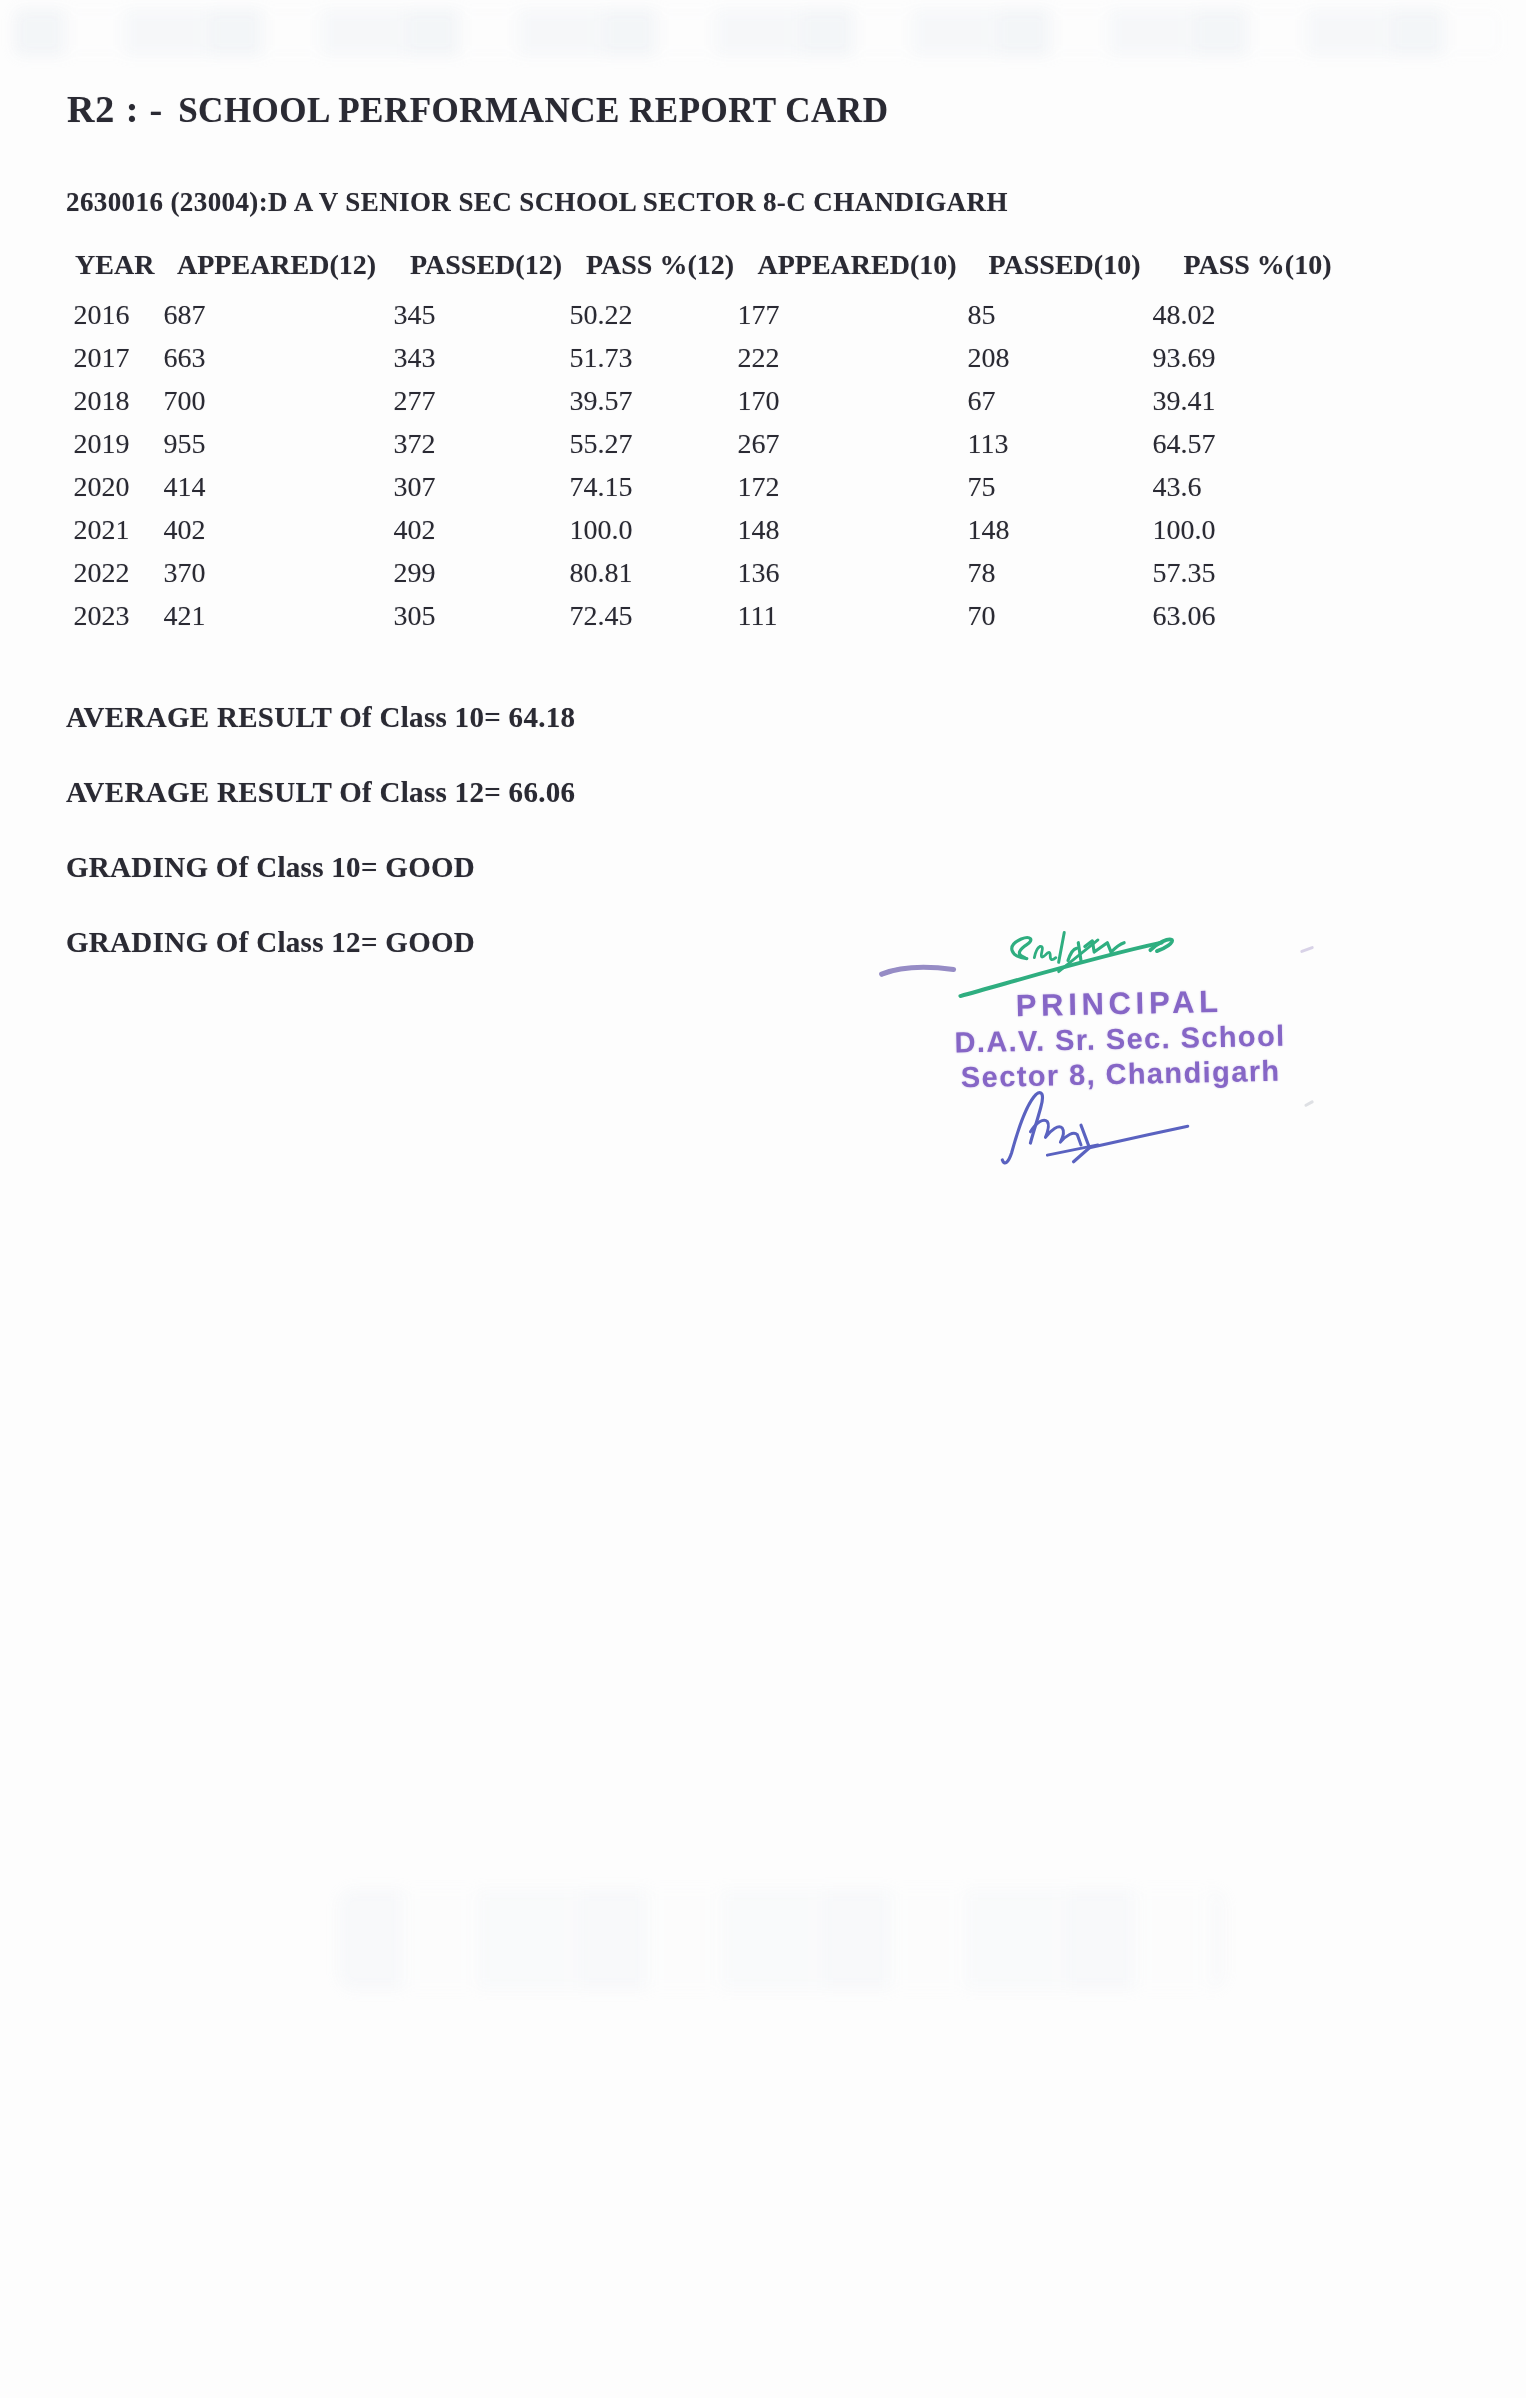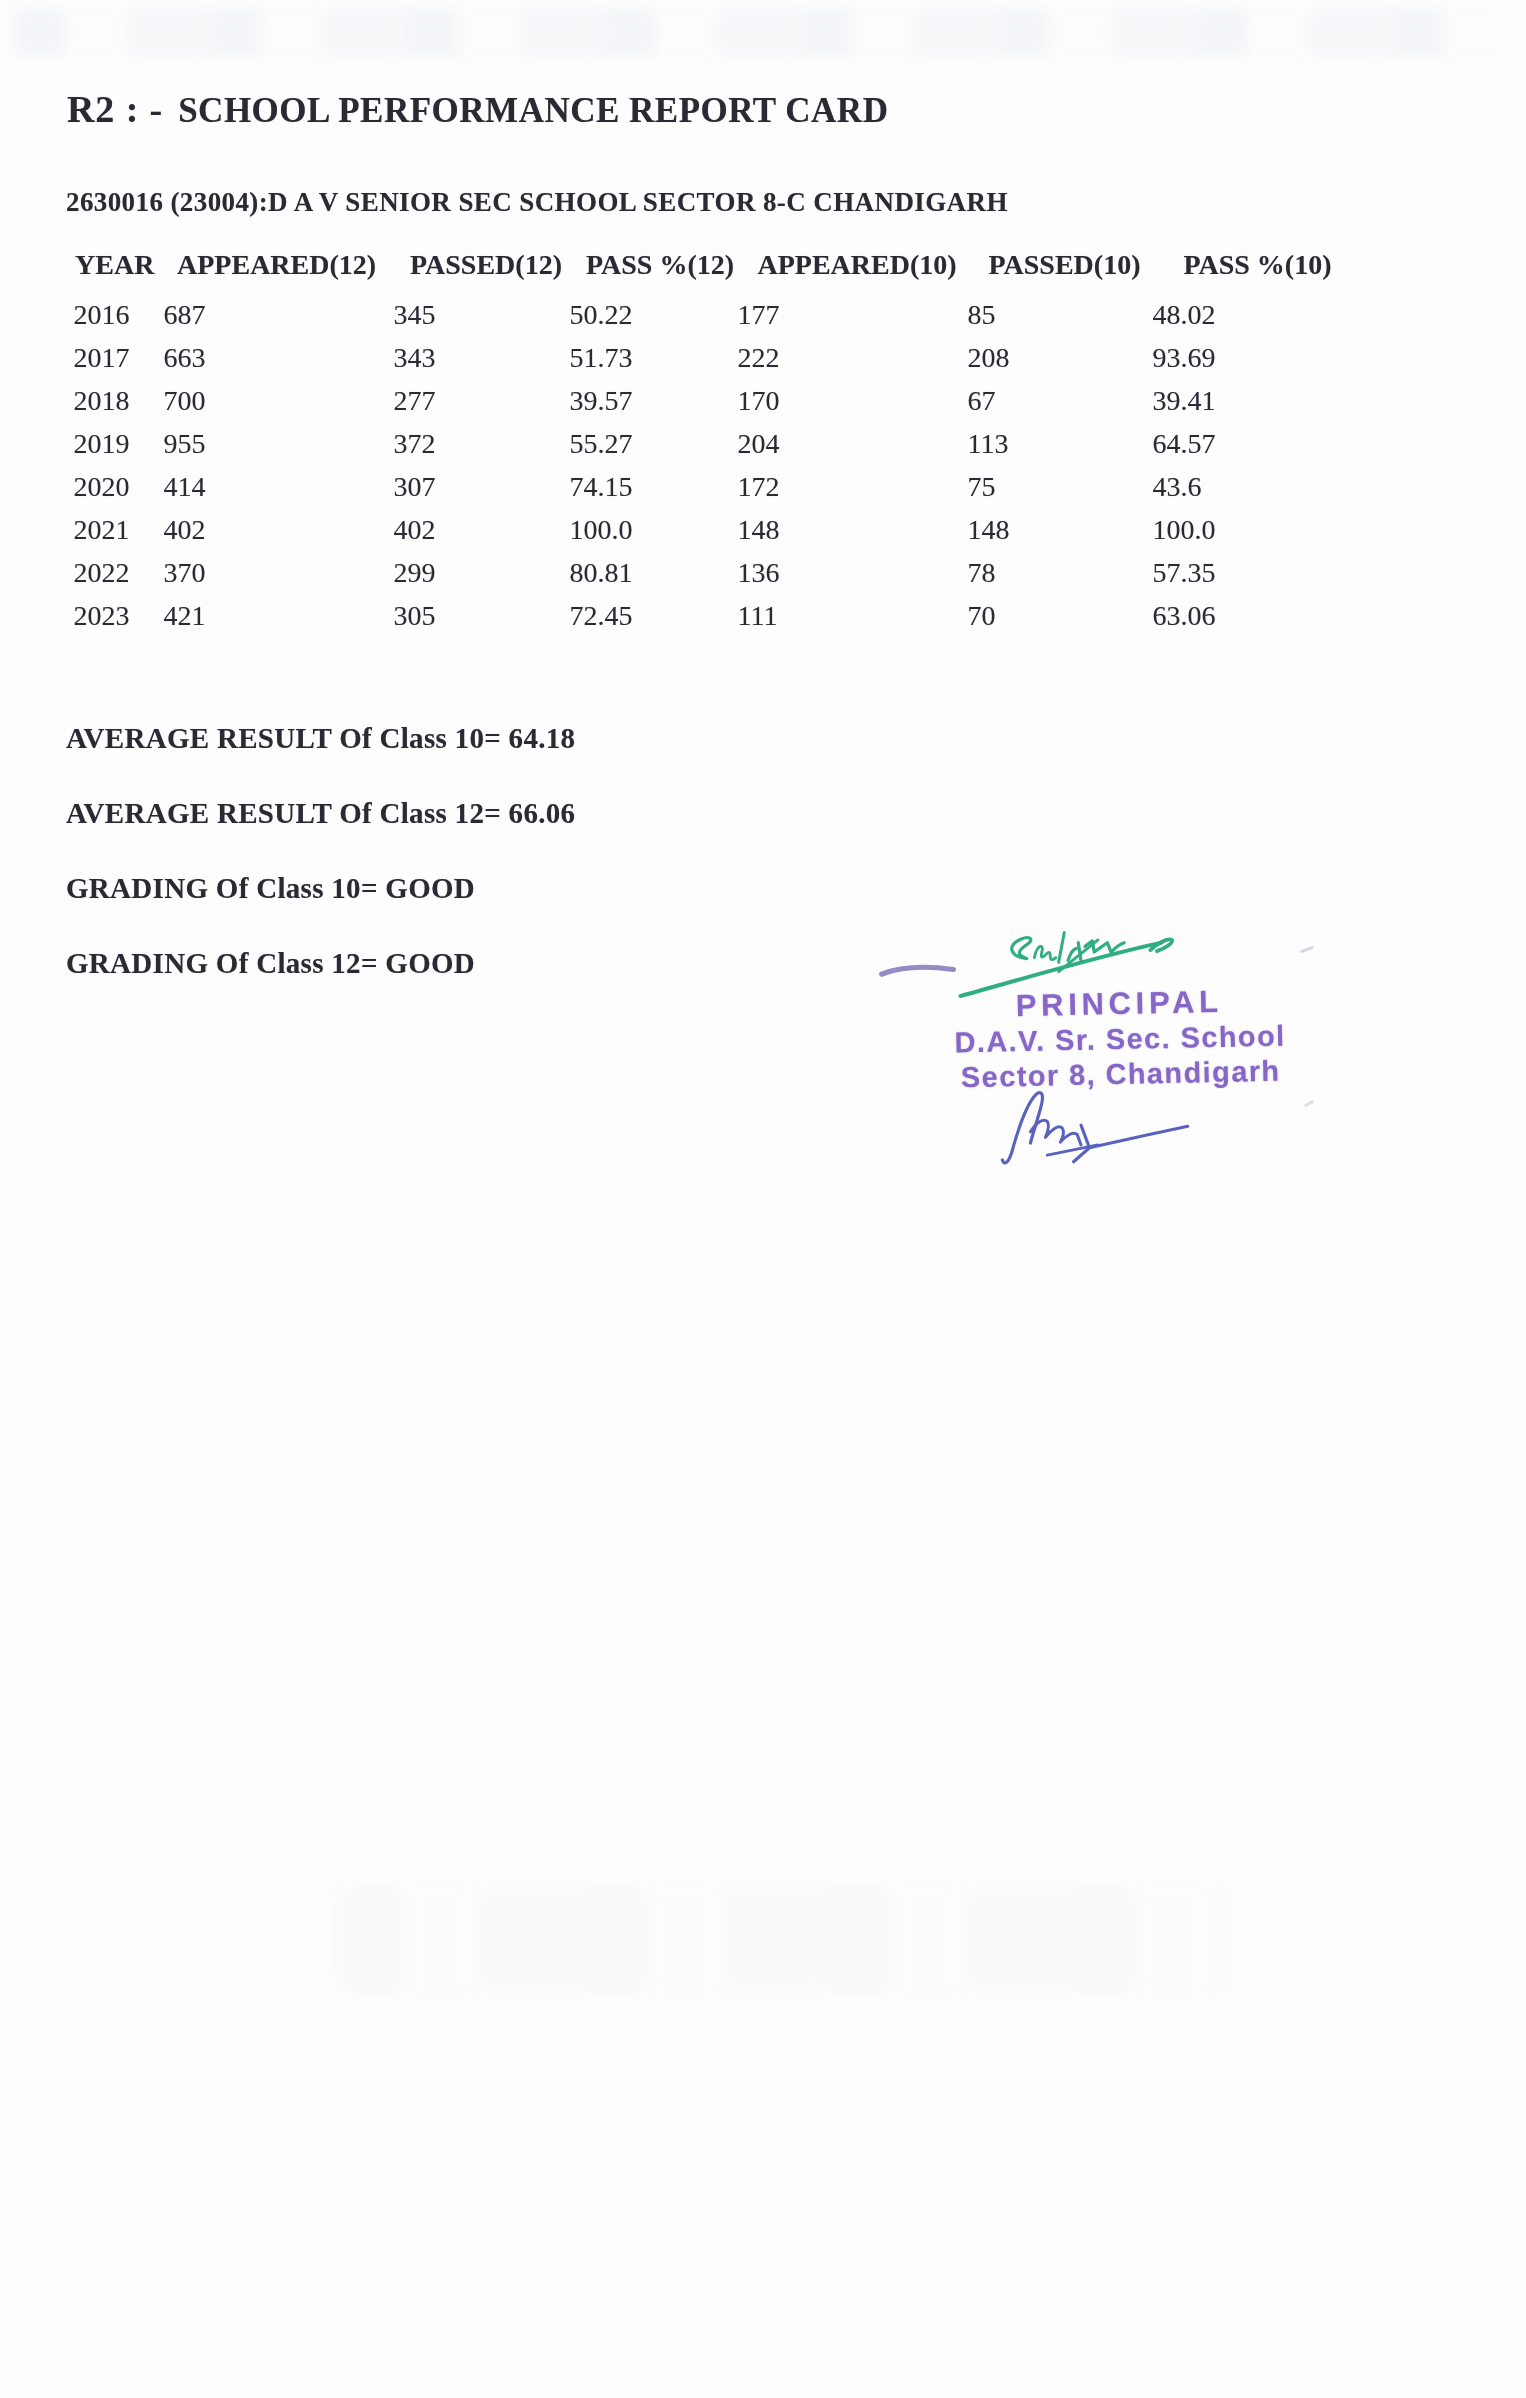--- a/index.html
+++ b/index.html
@@ -81,21 +81,21 @@
   table.perf td {
     font-size: 28px;
     font-weight: normal;
     padding: 0 0 0 7.5px;
     height: 43px;
     white-space: nowrap;
     vertical-align: middle;
   }
 
   
-  .summary { position: absolute; left: 66px; top: 721px; }
+  .summary { position: absolute; left: 66px; top: 700px; }
   .summary-line {
     font-size: 29px;
     font-weight: bold;
     line-height: 34px;
     margin-bottom: 41px;
     white-space: nowrap;
     letter-spacing: 0.3px;
     text-shadow: 0 0 0.9px rgba(40,40,52,0.32);
   }
 
@@ -186,21 +186,21 @@
           <td>39.57</td>
           <td>170</td>
           <td>67</td>
           <td>39.41</td>
         </tr>
         <tr>
           <td>2019</td>
           <td>955</td>
           <td>372</td>
           <td>55.27</td>
-          <td>204</td>
+          <td>267</td>
           <td>113</td>
           <td>64.57</td>
         </tr>
         <tr>
           <td>2020</td>
           <td>414</td>
           <td>307</td>
           <td>74.15</td>
           <td>172</td>
           <td>75</td>

